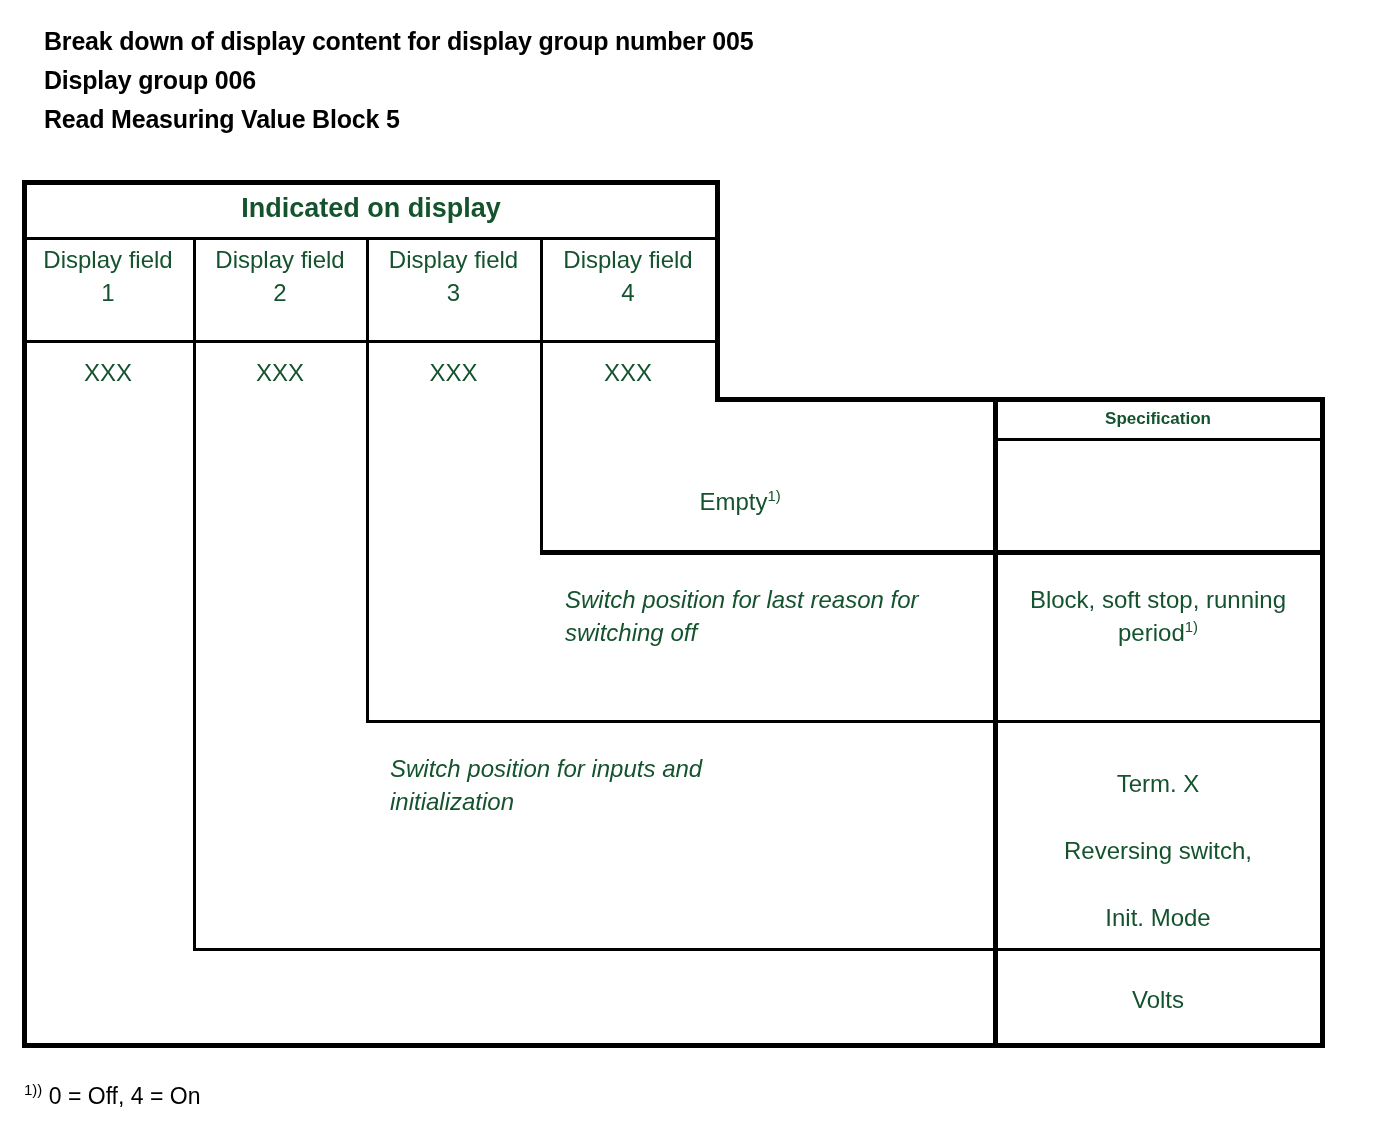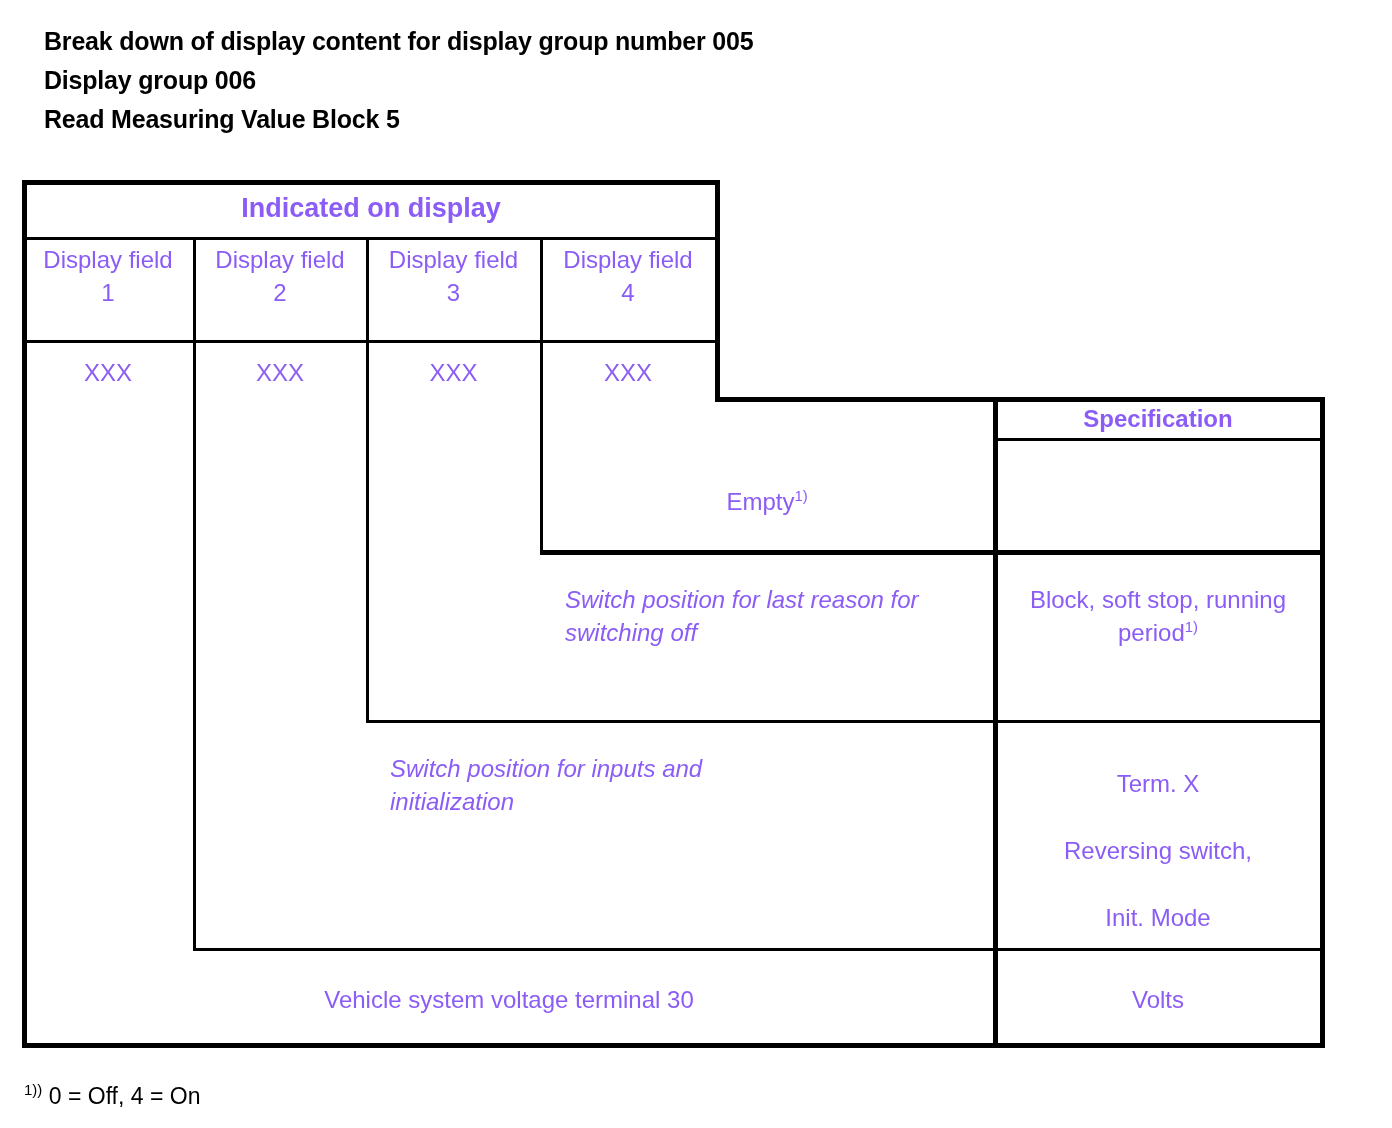--- a/index.html
+++ b/index.html
@@ -50,33 +50,33 @@
   .h-thin  { height: 3px; }
   .v-thick { width: 5px; }
   .v-thin  { width: 3px; }
 
   
   .cell {
     position: absolute;
     box-sizing: border-box;
     font-size: 24px;
     line-height: 33px;
-    color: #8b5cf6;
+    color: #14532d;
   }
   .c-center { text-align: center; }
   .c-left   { text-align: left; font-style: italic; }
 
   .banner {
     font-size: 27px;
     font-weight: bold;
     text-align: center;
   }
 
   .spec-head {
-    font-size: 24px;
+    font-size: 17px;
     font-weight: bold;
     text-align: center;
   }
 
   .spaced-lines { line-height: 67px; }
 
   sup {
     font-size: 0.62em;
     vertical-align: super;
     line-height: 0;
@@ -161,38 +161,37 @@
     <div>4</div>
   </div>
 
   <div class="cell c-center" style="left:25px; top:356px; width:166px;">XXX</div>
   <div class="cell c-center" style="left:196px; top:356px; width:168px;">XXX</div>
   <div class="cell c-center" style="left:369px; top:356px; width:169px;">XXX</div>
   <div class="cell c-center" style="left:543px; top:356px; width:170px;">XXX</div>
 
   <div class="cell spec-head" style="left:996px; top:402px; width:324px;">Specification</div>
 
-  <div class="cell c-center" style="left:543px; top:485px; width:448px;">
+  <div class="cell c-center" style="left:516px; top:485px; width:448px;">
     <span>Empty</span><sup>1)</sup>
   </div>
   <div class="cell c-center" style="left:996px; top:485px; width:324px;"></div>
 
   <div class="cell c-left" style="left:565px; top:583px; width:400px;">Switch position for last reason for switching off</div>
   <div class="cell c-center" style="left:1001px; top:583px; width:314px;">
     <span>Block, soft stop, running period</span><sup>1)</sup>
   </div>
 
   <div class="cell c-center spaced-lines" style="left:996px; top:750px; width:324px;">
     <div>Term. X</div>
     <div>Reversing switch,</div>
     <div>Init. Mode</div>
   </div>
   <div class="cell c-left" style="left:390px; top:752px; width:420px;">Switch position for inputs and initialization</div>
 
-  <div class="cell c-center" style="left:27px; top:983px; width:964px;">Vehicle system voltage terminal 30</div>
   <div class="cell c-center" style="left:996px; top:983px; width:324px;">Volts</div>
 
 </div>
 
 <div class="footnote">
   <span class="fn-mark">1))</span>
   <span>0 = Off, 4 = On</span>
 </div>
 
 </body></html>

